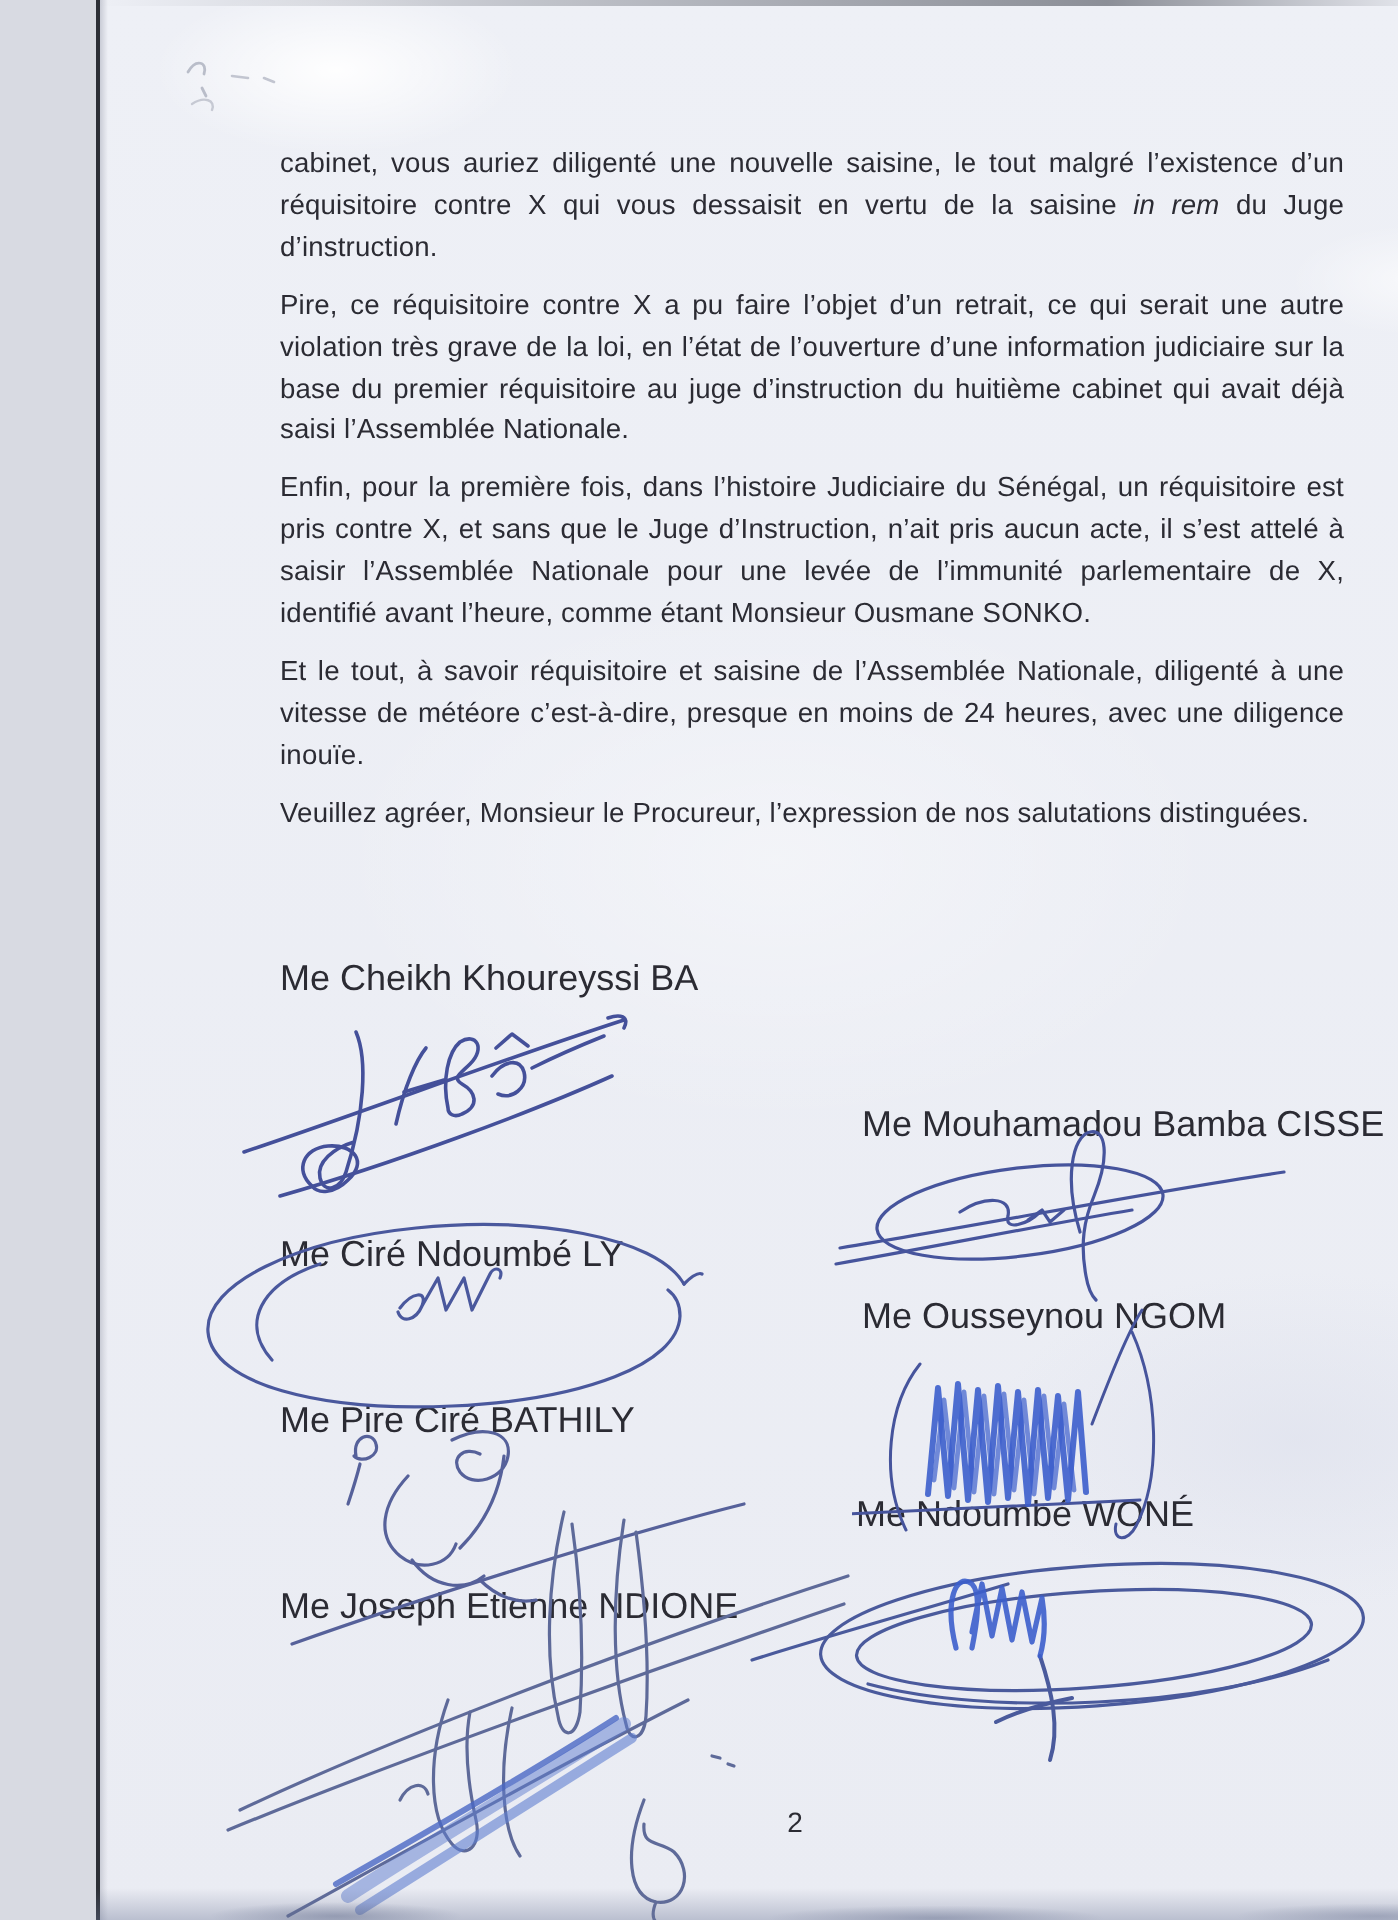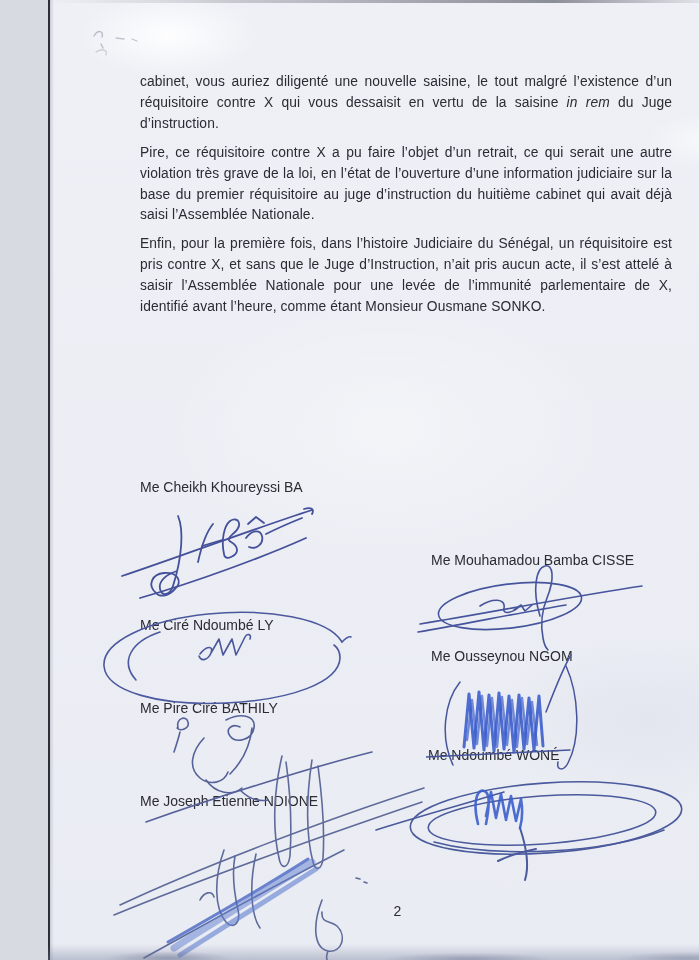--- a/index.html
+++ b/index.html
@@ -21,21 +21,21 @@
     background:linear-gradient(to right, rgba(70,74,85,0) 0%, rgba(70,74,85,0.25) 30%, rgba(58,62,73,0.55) 75%, rgba(70,74,85,0.05) 98%);}
   .edge-bottom{position:absolute;bottom:0;left:0;right:0;height:16px;
     background:
       radial-gradient(ellipse 90px 10px at 120px 14px, rgba(96,106,138,0.45), rgba(96,106,138,0) 70%),
       radial-gradient(ellipse 120px 9px at 420px 15px, rgba(96,106,138,0.4), rgba(96,106,138,0) 70%),
       radial-gradient(ellipse 100px 9px at 640px 14px, rgba(96,106,138,0.35), rgba(96,106,138,0) 70%),
       linear-gradient(to bottom, rgba(108,118,150,0), rgba(108,118,150,0.38));}
   .body-text{position:absolute;left:92px;top:72px;width:532px;text-align:justify;
     font-size:13.8px;line-height:20.9px;letter-spacing:0.1px;}
   .body-text p{margin:0 0 8px 0;}
-  .name{position:absolute;font-size:14px;white-space:nowrap;}
+  .name{position:absolute;font-size:18px;white-space:nowrap;}
   .pagenum{position:absolute;top:903px;left:0;width:699px;text-align:center;font-size:14px;}
   svg.sig{position:absolute;pointer-events:none;}
   svg.sig path, svg.sig ellipse{fill:none;stroke-linecap:round;stroke-linejoin:round;}
 </style>
 </head>
 <body>
 
 <div class="page">
 
   <div class="edge-left"></div>
@@ -44,20 +44,22 @@
   <svg class="sig" style="left:18px;top:14px" width="110" height="55" viewBox="0 0 110 55">
     <path d="M28,22 C32,15 38,17 36,23 M35,30 l2,4" stroke="#b9bdc9" stroke-width="1.4"></path>
     <path d="M50,24 l8,1 M66,25 l5,2" stroke="#c2c5d0" stroke-width="1.3"></path>
     <path d="M30,38 C36,34 42,36 40,41" stroke="#c6c9d3" stroke-width="1.2"></path>
   </svg>
 
   <div class="body-text">
     <p><span>cabinet, vous auriez diligenté une nouvelle saisine, le tout malgré l’existence d’un réquisitoire contre X qui vous dessaisit en vertu de la saisine </span><i>in rem</i><span> du Juge d’instruction.</span></p>
     <p>Pire, ce réquisitoire contre X a pu faire l’objet d’un retrait, ce qui serait une autre violation très grave de la loi, en l’état de l’ouverture d’une information judiciaire sur la base du premier réquisitoire au juge d’instruction du huitième cabinet qui  avait déjà saisi l’Assemblée Nationale.</p>
     <p>Enfin, pour la première fois, dans l’histoire Judiciaire du Sénégal, un réquisitoire est pris contre X, et sans que le Juge d’Instruction, n’ait pris aucun acte, il s’est attelé à saisir l’Assemblée Nationale pour une levée de l’immunité parlementaire de X, identifié avant l’heure, comme étant Monsieur Ousmane SONKO.</p>
+    <p>Et le tout, à savoir réquisitoire et saisine de l’Assemblée Nationale, diligenté à une vitesse de météore c’est-à-dire, presque en moins de 24 heures, avec une diligence inouïe.</p>
+    <p>Veuillez agréer, Monsieur le Procureur, l’expression de nos salutations distinguées.</p>
   </div>
 
   <div class="name" style="left:92px;top:479px">Me Cheikh Khoureyssi BA</div>
   <div class="name" style="left:383px;top:552px">Me Mouhamadou Bamba CISSE</div>
   <div class="name" style="left:92px;top:617px">Me Ciré Ndoumbé LY</div>
   <div class="name" style="left:383px;top:648px">Me Ousseynou NGOM</div>
   <div class="name" style="left:92px;top:700px">Me Pire Ciré BATHILY</div>
   <div class="name" style="left:380px;top:747px">Me Ndoumbé WONÉ</div>
   <div class="name" style="left:92px;top:793px">Me Joseph Etienne NDIONE</div>
 

